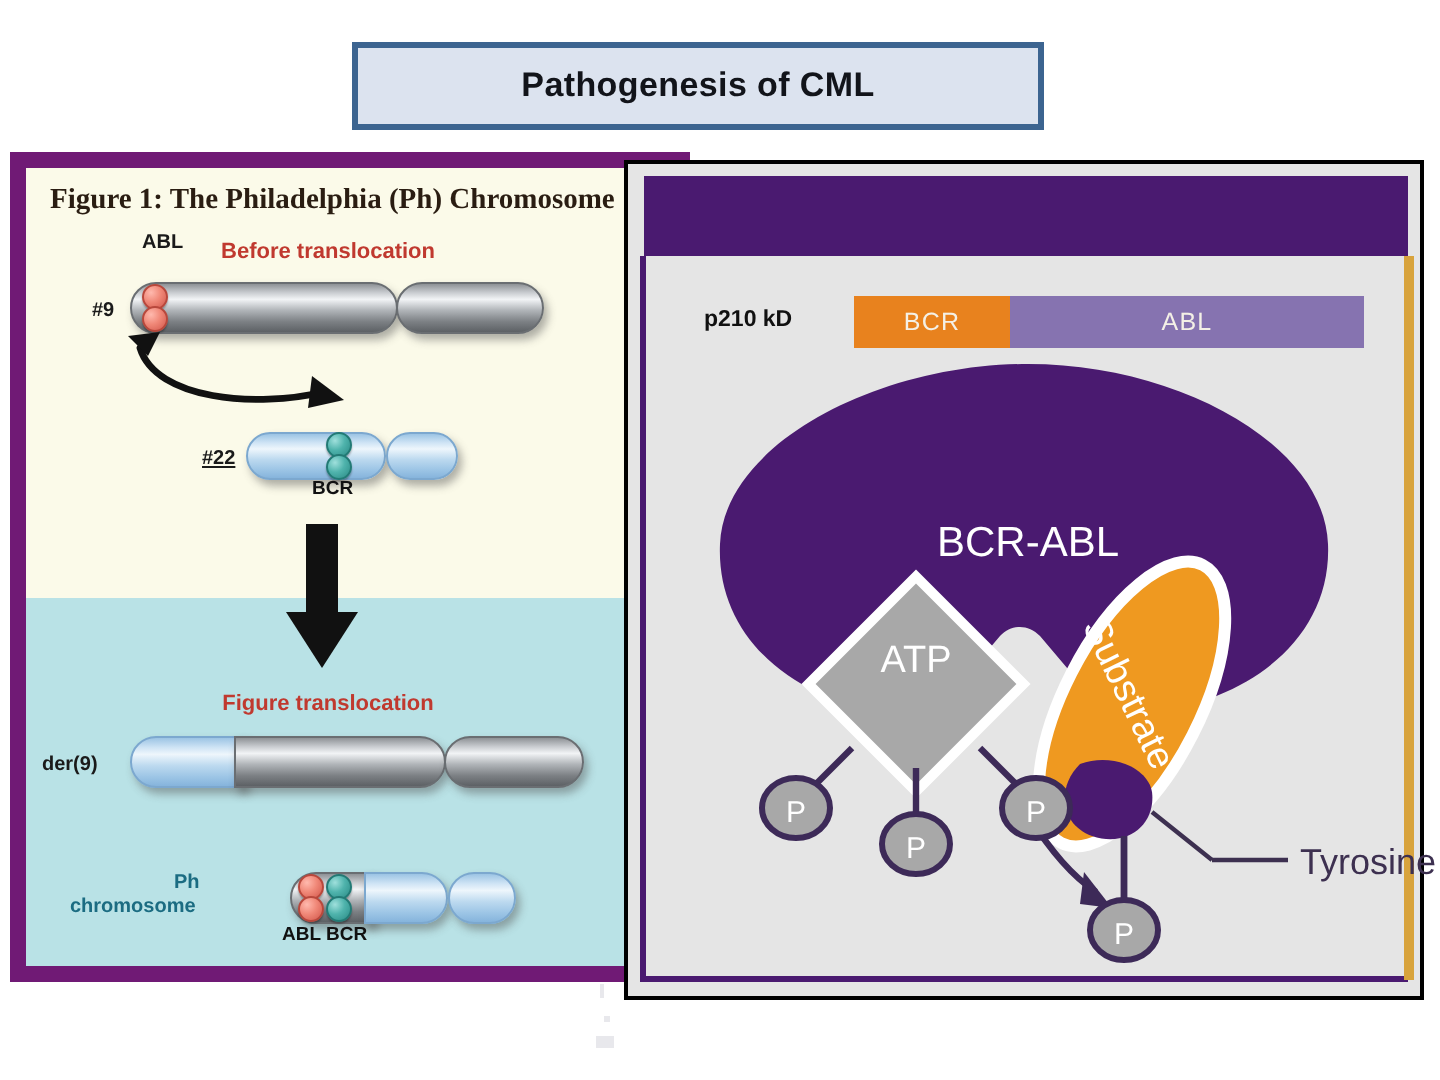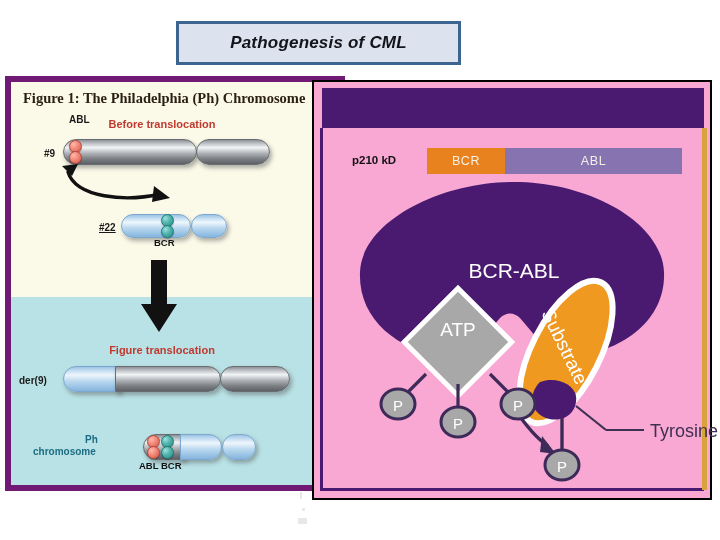--- a/index.html
+++ b/index.html
@@ -4,34 +4,34 @@
 <style>
   html,body{margin:0;padding:0;background:#ffffff;}
   body{
     width:720px;height:540px;position:relative;overflow:hidden;
     font-family:"Liberation Sans",sans-serif;
   }
   .stage{position:absolute;left:0;top:0;width:720px;height:540px;}
 
   
   #title-box{
-    position:absolute;left:176px;top:21px;width:285px;height:44px;
+    position:absolute;left:176px;top:21px;width:346px;height:44px;
     background:#dce3ef;border:3px solid #3c6490;
     box-sizing:border-box;
-    display:flex;align-items:center;justify-content:center;font-style:italic;
+    display:flex;align-items:center;justify-content:center;
   }
   #title-text{
     font-size:17px;font-weight:bold;color:#12141a;letter-spacing:.2px;
     font-family:"Liberation Sans",sans-serif;
   }
 
   
   #left-panel{
     position:absolute;left:5px;top:76px;width:340px;height:415px;
-    border:6px solid #701a75;box-sizing:border-box;background:#fef9c3;
+    border:8px solid #701a75;box-sizing:border-box;background:#fef9c3;
     overflow:hidden;
   }
   #left-top-bg{position:absolute;left:0;top:0;width:100%;height:215px;background:#fbfae9;}
   #left-bot-bg{position:absolute;left:0;top:215px;width:100%;height:200px;background:#b9e2e6;}
 
   .fig-title{
     position:absolute;left:12px;top:8px;width:282px;
     font-family:"Liberation Serif",serif;font-weight:bold;font-size:14.5px;
     color:#2a1d12;white-space:nowrap;
   }
@@ -70,21 +70,21 @@
     box-shadow:0 1px 1px rgba(0,0,0,.3);
   }
   .bead.red{background:radial-gradient(circle at 32% 30%,#ffb9ae 0%,#f08878 45%,#d1564a 100%);border:1px solid #b8483c;}
   .bead.teal{background:radial-gradient(circle at 32% 30%,#9fe0dc 0%,#4fb3ac 45%,#2a8a85 100%);border:1px solid #237a75;}
 
   .blk-arrow{position:absolute;}
 
   
   #right-panel{
     position:absolute;left:312px;top:80px;width:400px;height:420px;
-    background:#f9a8d4;border:2px solid #000;box-sizing:border-box;
+    background:#e5e5e5;border:2px solid #000;box-sizing:border-box;
   }
   #purple-header{
     position:absolute;left:8px;top:6px;width:382px;height:40px;background:#4a1a70;
   }
   #purple-frame{
     position:absolute;left:6px;top:46px;width:2.5px;height:362px;background:#4a1a70;
   }
   #purple-bottom{
     position:absolute;left:6px;top:406px;width:384px;height:3px;background:#4a1a70;
   }

